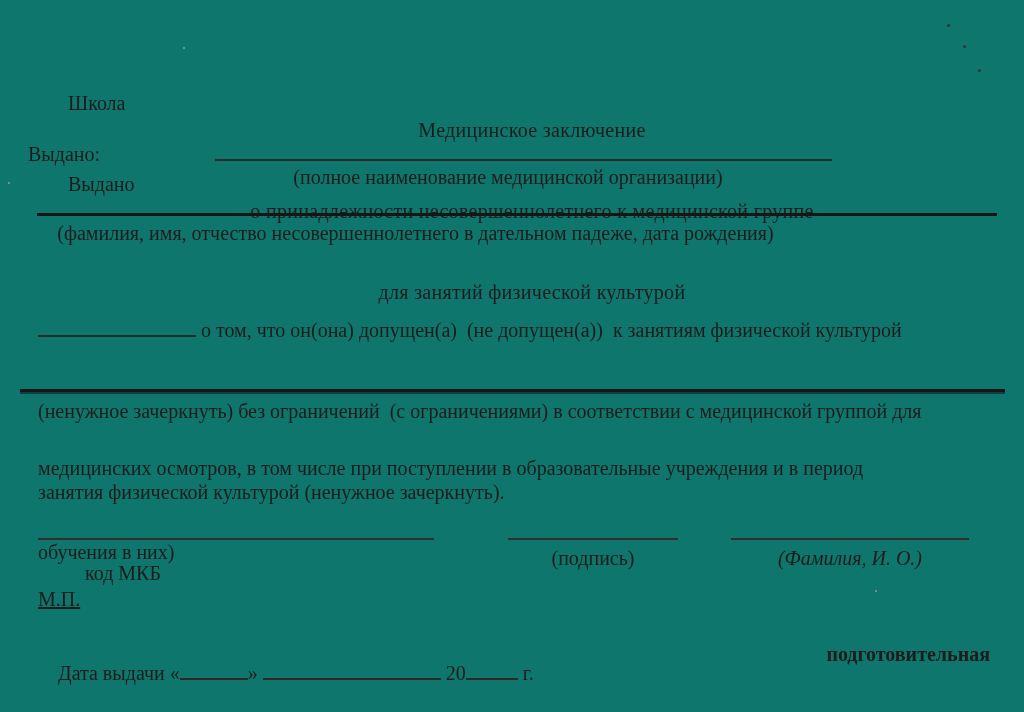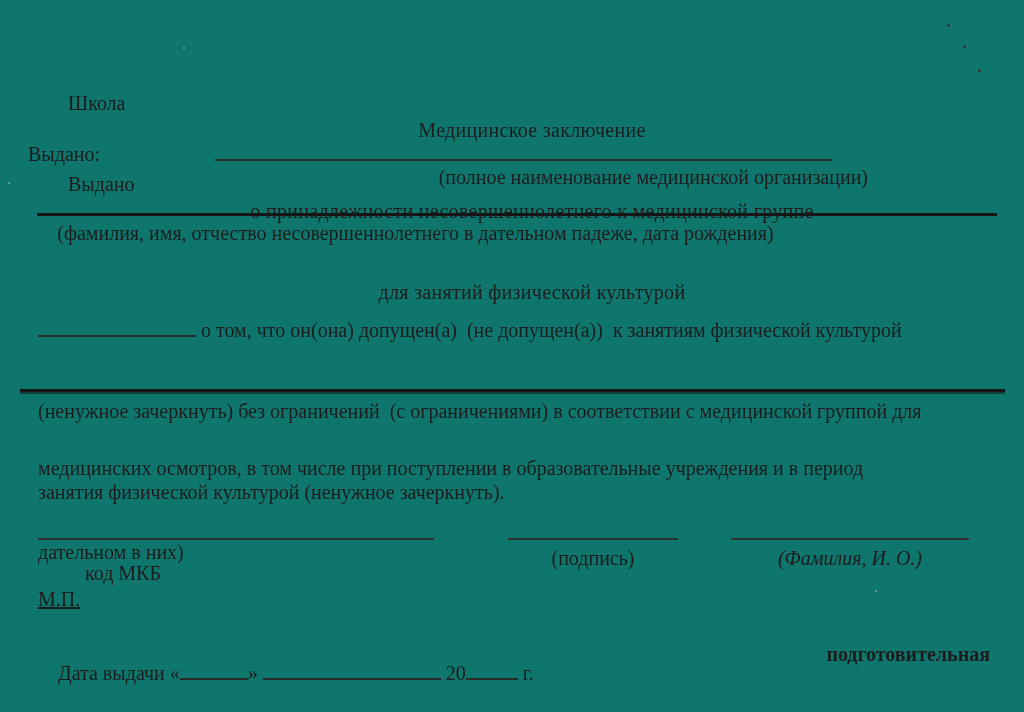--- a/index.html
+++ b/index.html
@@ -39,40 +39,40 @@
   </div>
 
   <div class="abs txt center" style="left:52px;top:63px;width:960px;letter-spacing:0.3px;">
     <div>Медицинское заключение</div>
     <div>о принадлежности несовершеннолетнего к медицинской группе</div>
     <div>для занятий физической культурой</div>
   </div>
 
   <div class="abs txt" style="left:28px;top:141px;">Выдано:</div>
   <div class="abs rule-thin" style="left:215px;top:159px;width:617px;"></div>
-  <div class="abs caption center" style="left:148px;top:165px;width:720px;text-align:right;">(полное наименование медицинской организации)</div>
+  <div class="abs caption center" style="left:148px;top:165px;width:720px;">(полное наименование медицинской организации)</div>
 
   <div class="abs rule-thick" style="left:37px;top:213px;width:960px;"></div>
   <div class="abs caption center" style="left:0px;top:221px;width:831px;">(фамилия, имя, отчество несовершеннолетнего в дательном падеже, дата рождения)</div>
 
   <div class="abs txt" style="left:38px;top:262px;width:952px;">
     <div><span class="blank" style="width:158px;"></span><span> о том, что он(она) допущен(а)  (не допущен(а))  к занятиям физической культурой</span></div>
     <div>(ненужное зачеркнуть) без ограничений  (с ограничениями) в соответствии с медицинской группой для</div>
     <div>занятия физической культурой (ненужное зачеркнуть).</div>
     <div style="display:flex;justify-content:space-between;padding-left:47px;padding-right:55px;">
       <span>код МКБ</span>
     </div>
     <div class="bold" style="padding-left:45px;text-align:right;">подготовительная</div>
   </div>
 
   <div class="abs rule-thick" style="left:20px;top:389px;width:985px;height:3px;box-shadow:0 2px 0 rgba(20,20,20,0.55);"></div>
 
   <div class="abs txt" style="left:38px;top:398px;width:950px;line-height:28px;">
     <div>медицинских осмотров, в том числе при поступлении в образовательные учреждения и в период</div>
-    <div>дательном в них)</div>
+    <div>обучения в них)</div>
   </div>
 
   <div class="abs sig-line" style="left:38px;top:538px;width:396px;"></div>
 
   <div class="abs sig-line" style="left:508px;top:538px;width:170px;"></div>
   <div class="abs caption center" style="left:508px;top:546px;width:170px;">(подпись)</div>
 
   <div class="abs sig-line" style="left:731px;top:538px;width:238px;"></div>
   <div class="abs caption center" style="left:731px;top:546px;width:238px;font-style:italic;">(Фамилия, И. О.)</div>
 

